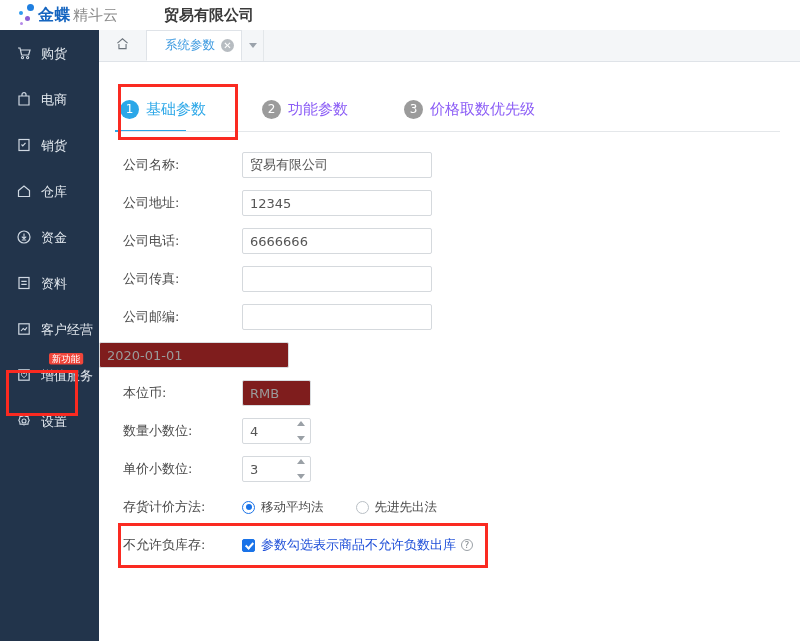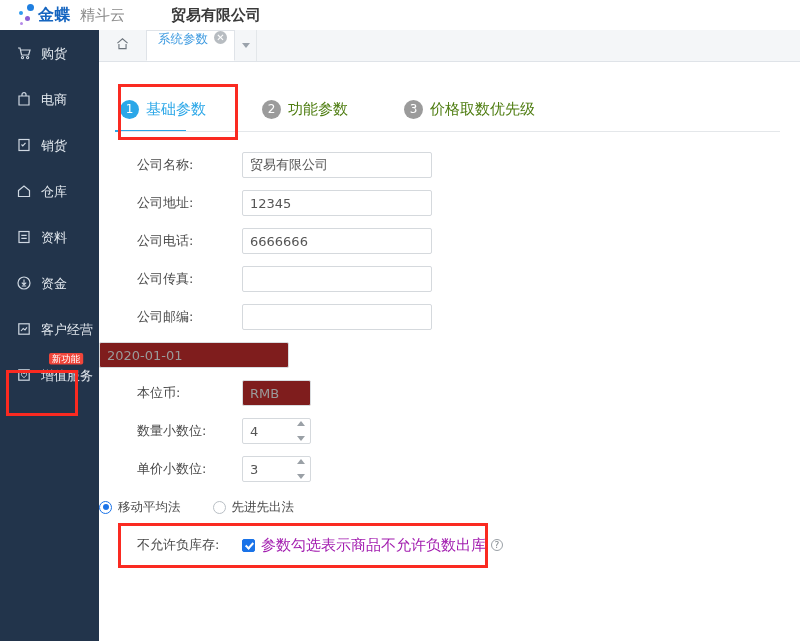--- a/index.html
+++ b/index.html
@@ -54,21 +54,21 @@
   .logo-main {
     font-size: 16px;
     font-weight: bold;
     color: #1565c0;
     letter-spacing: 0.5px;
     line-height: 1;
   }
   .logo-sub {
     font-size: 15px;
     color: #8a8a8a;
-    margin-left: 9px;
+    margin-left: 2px;
     line-height: 1;
   }
   .company-title {
     margin-left: 46px;
     font-size: 15px;
     color: #3a3a3a;
     font-weight: bold;
   }
 
   
@@ -133,22 +133,22 @@
     border-right: 1px solid #e3e7ea;
     box-sizing: border-box;
   }
   .doc-tab {
     height: 31px;
     background: #ffffff;
     border: 1px solid #dfe3e8;
     border-bottom: 1px solid #ffffff;
     box-sizing: border-box;
     display: flex;
-    align-items: flex-start;
-    padding: 0 7px 0 11px;
+    align-items: center;
+    padding: 0 7px 0 18px;
     margin-left: -1px;
   }
   .doc-tab-label {
     font-size: 12.5px;
     color: #3d9ae0;
     margin-right: 6px;
     white-space: nowrap;
   }
   .tab-close {
     width: 13px; height: 13px;
@@ -204,21 +204,21 @@
     color: #fff;
     font-size: 12px;
     line-height: 19px;
     text-align: center;
     margin-right: 7px;
     flex: none;
     font-family: "DejaVu Sans", sans-serif;
   }
   .ptab .ptab-label {
     font-size: 15px;
-    color: #4d7c0f;
+    color: #8b5cf6;
     white-space: nowrap;
   }
   .ptab.active .num { background: #2ba7e8; }
   .ptab.active .ptab-label { color: #2ba7e8; }
   .ptab.active::after {
     content: "";
     position: absolute;
     left: -5px; right: 20px;
     bottom: 0;
     height: 2px;
@@ -239,21 +239,21 @@
     width: 701px;
   }
   .frow {
     position: relative;
     height: 38px;
     display: flex;
     align-items: center;
   }
   .flabel {
     width: 143px;
-    padding-left: 38px;
+    padding-left: 24px;
     box-sizing: border-box;
     font-size: 13px;
     color: #4a4a4a;
     white-space: nowrap;
   }
   .finput {
     width: 190px;
     height: 26px;
     box-sizing: border-box;
     border: 1px solid #d5d9dd;
@@ -336,21 +336,21 @@
   }
   .check-box::after {
     content: "";
     position: absolute;
     left: 3.5px; top: 1px;
     width: 3px; height: 6px;
     border: solid #fff;
     border-width: 0 2px 2px 0;
     transform: rotate(42deg);
   }
-  .check-label { font-size: 15px; color: #a21caf; white-space: nowrap; }
+  .check-label { font-size: 13px; color: #1d4ed8; white-space: nowrap; }
   .help-icon {
     width: 12px; height: 12px;
     border: 1px solid #9aa0a6;
     border-radius: 50%;
     font-size: 9px;
     line-height: 11px;
     text-align: center;
     color: #7d8489;
     margin-left: 5px;
     box-sizing: border-box;
@@ -426,58 +426,67 @@
         <svg width="16" height="16" viewBox="0 0 16 16">
             <path d="M2.5 7.5L8 3l5.5 4.5v6h-11z" fill="none" stroke="#cfd8e2" stroke-width="1.2"></path>
           </svg>
       </span>
       <span class="nav-label">仓库</span>
     </div>
 
     <div class="nav-item">
       <span class="nav-icon">
         <svg width="16" height="16" viewBox="0 0 16 16">
+            <circle cx="8" cy="8" r="6" fill="none" stroke="#cfd8e2" stroke-width="1.2"></circle>
+            <path d="M8 4.6v5.2M5.8 7.6L8 9.8l2.2-2.2M5.8 11h4.4" fill="none" stroke="#cfd8e2" stroke-width="1.1"></path>
+          </svg>
+      </span>
+      <span class="nav-label">资金</span>
+    </div>
+
+    <div class="nav-item">
+      <span class="nav-icon">
+        <svg width="16" height="16" viewBox="0 0 16 16">
             <rect x="3" y="2.5" width="10" height="11" fill="none" stroke="#cfd8e2" stroke-width="1.2"></rect>
             <path d="M5.3 6.4h5.4M5.3 9.4h5.4" stroke="#cfd8e2" stroke-width="1.1"></path>
           </svg>
       </span>
       <span class="nav-label">资料</span>
     </div>
 
     <div class="nav-item">
       <span class="nav-icon">
         <svg width="16" height="16" viewBox="0 0 16 16">
-            <circle cx="8" cy="8" r="6" fill="none" stroke="#cfd8e2" stroke-width="1.2"></circle>
-            <path d="M8 4.6v5.2M5.8 7.6L8 9.8l2.2-2.2M5.8 11h4.4" fill="none" stroke="#cfd8e2" stroke-width="1.1"></path>
-          </svg>
-      </span>
-      <span class="nav-label">资金</span>
-    </div>
-
-    <div class="nav-item">
-      <span class="nav-icon">
-        <svg width="16" height="16" viewBox="0 0 16 16">
             <rect x="2.8" y="2.8" width="10.4" height="10.4" fill="none" stroke="#cfd8e2" stroke-width="1.2"></rect>
             <path d="M5 10l2.2-2.6 1.8 1.5 2-2.6" fill="none" stroke="#cfd8e2" stroke-width="1.1"></path>
           </svg>
       </span>
       <span class="nav-label">客户经营</span>
     </div>
 
     <div class="nav-item">
       <span class="badge-new">新功能</span>
       <span class="nav-icon">
         <svg width="16" height="16" viewBox="0 0 16 16">
             <rect x="2.8" y="2.8" width="10.4" height="10.4" fill="none" stroke="#cfd8e2" stroke-width="1.2"></rect>
             <path d="M8 10.6S5.4 9 5.4 7.4A1.3 1.3 0 0 1 8 6.9a1.3 1.3 0 0 1 2.6.5C10.6 9 8 10.6 8 10.6z" fill="none" stroke="#cfd8e2" stroke-width="1"></path>
           </svg>
       </span>
       <span class="nav-label">增值服务</span>
     </div>
 
+    <div class="nav-item">
+      <span class="nav-icon">
+        <svg width="16" height="16" viewBox="0 0 16 16">
+            <path d="M8 2.4l2 1 2-.2.2 2 1 2-1 2-.2 2-2-.2-2 1-2-1-2 .2-.2-2-1-2 1-2 .2-2 2 .2z" fill="none" stroke="#cfd8e2" stroke-width="1.1"></path>
+            <circle cx="8" cy="8" r="2" fill="none" stroke="#cfd8e2" stroke-width="1.1"></circle>
+          </svg>
+      </span>
+      <span class="nav-label">设置</span>
+    </div>
   </div>
 
   <div class="tabstrip">
     <div class="home-btn">
       <span>
         <svg width="15" height="15" viewBox="0 0 16 16">
             <path d="M2.6 7.6L8 3l5.4 4.6M4.2 8.4v5h7.6v-5" fill="none" stroke="#6d757d" stroke-width="1.2"></path>
           </svg>
       </span>
     </div>
@@ -560,20 +569,21 @@
         <div class="spinner-wrap">
           <input class="finput" type="text" value="3" style="">
           <span class="spin-btns">
             <span class="spin-up"></span>
             <span class="spin-down"></span>
           </span>
         </div>
       </div>
 
       <div class="frow">
+        <div class="flabel">存货计价方法:</div>
         <div class="radio-group">
           <div class="radio-item checked">
             <span class="radio-dot"></span>
             <span class="radio-label">移动平均法</span>
           </div>
           <div class="radio-item">
             <span class="radio-dot"></span>
             <span class="radio-label">先进先出法</span>
           </div>
         </div>

